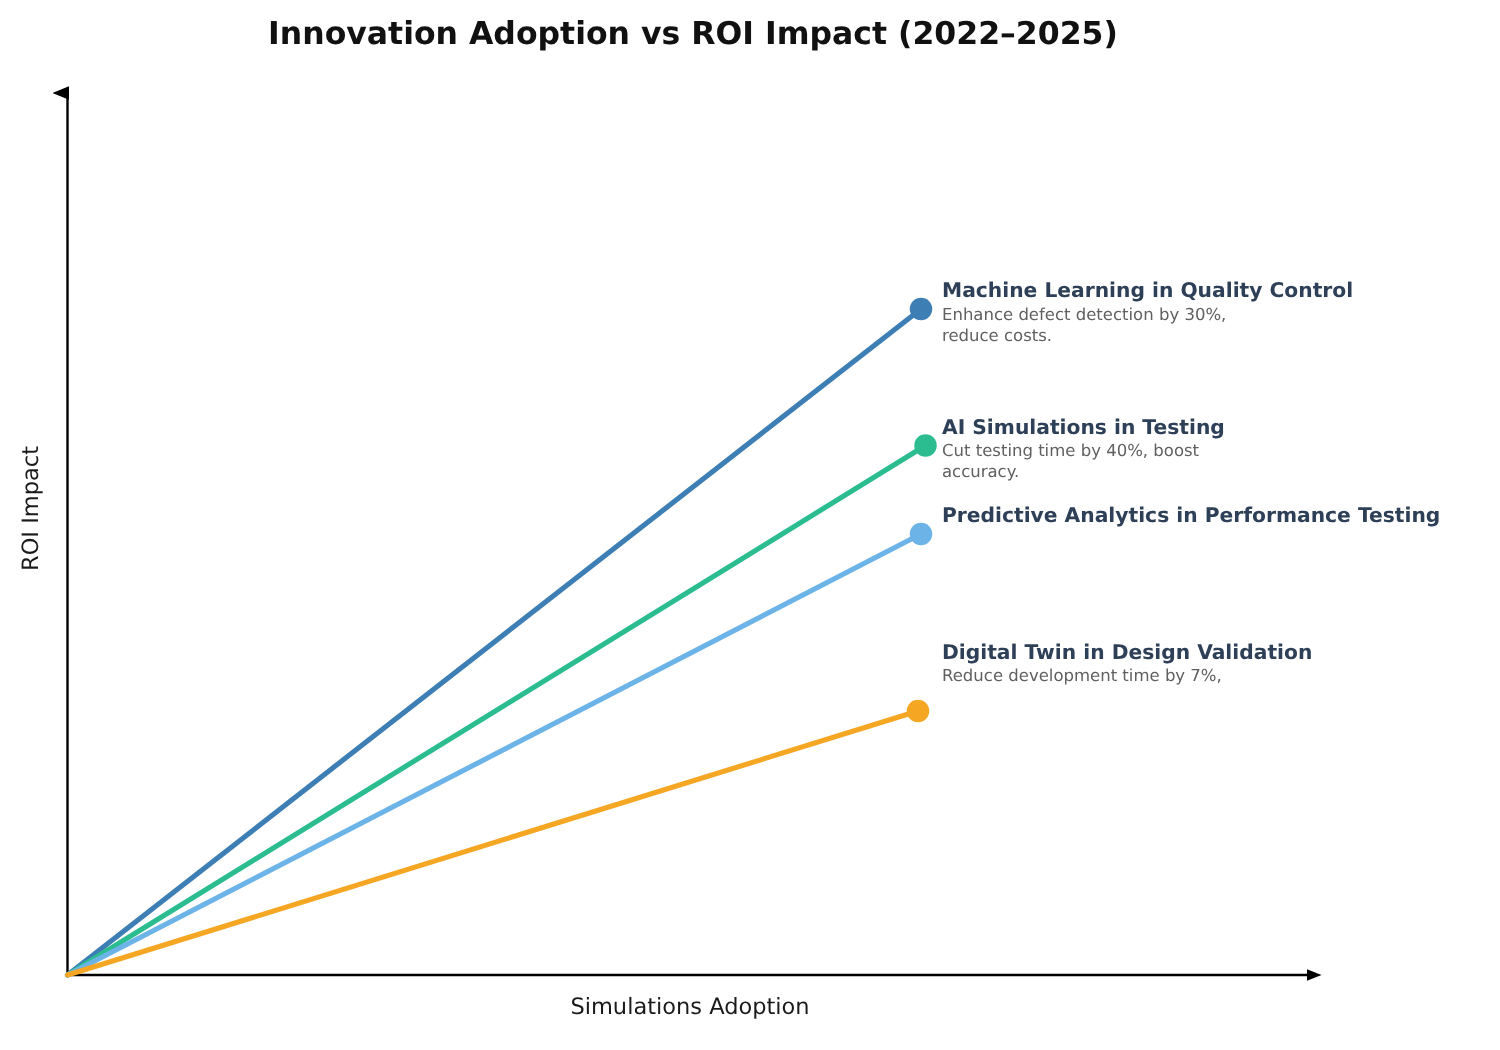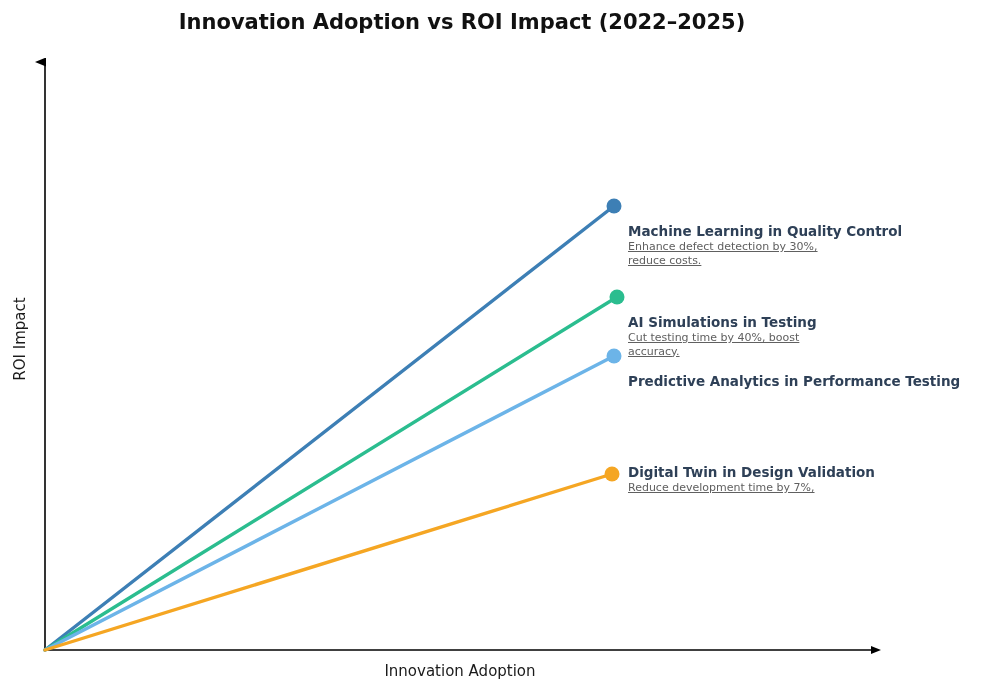--- a/index.html
+++ b/index.html
@@ -52,35 +52,33 @@
     width: 120px;
     text-align: center;
     font-size: 15px;
     color: #1a1a1a;
     transform: rotate(-90deg);
     transform-origin: center center;
   }
   .annotation {
     position: absolute;
     width: 370px;
-    margin-top: 37px;
   }
   .anno-title {
     font-size: 13.5px;
     font-weight: bold;
     color: #2e4057;
     line-height: 15px;
     white-space: nowrap;
   }
   .anno-desc {
     font-size: 11px;
     color: #606060;
     line-height: 13.5px;
     margin-top: 1px;
-    text-decoration: underline;
   }
   .anno-desc span { display: block; }
 </style>
 </head>
 <body>
 
 <div id="chart-root">
 
   <div class="chart-title">Innovation Adoption vs ROI Impact (2022–2025)</div>
 
@@ -132,16 +130,16 @@
     <div class="anno-title">Predictive Analytics in Performance Testing</div>
   </div>
 
   <div class="annotation" style="left:628px; top:428px;">
     <div class="anno-title">Digital Twin in Design Validation</div>
     <div class="anno-desc">
       <span>Reduce development time by 7%,</span>
     </div>
   </div>
 
-  <div class="axis-label-x">Innovation Adoption</div>
+  <div class="axis-label-x">Simulations Adoption</div>
   <div class="axis-label-y">ROI Impact</div>
 
 </div>
 
 </body></html>

